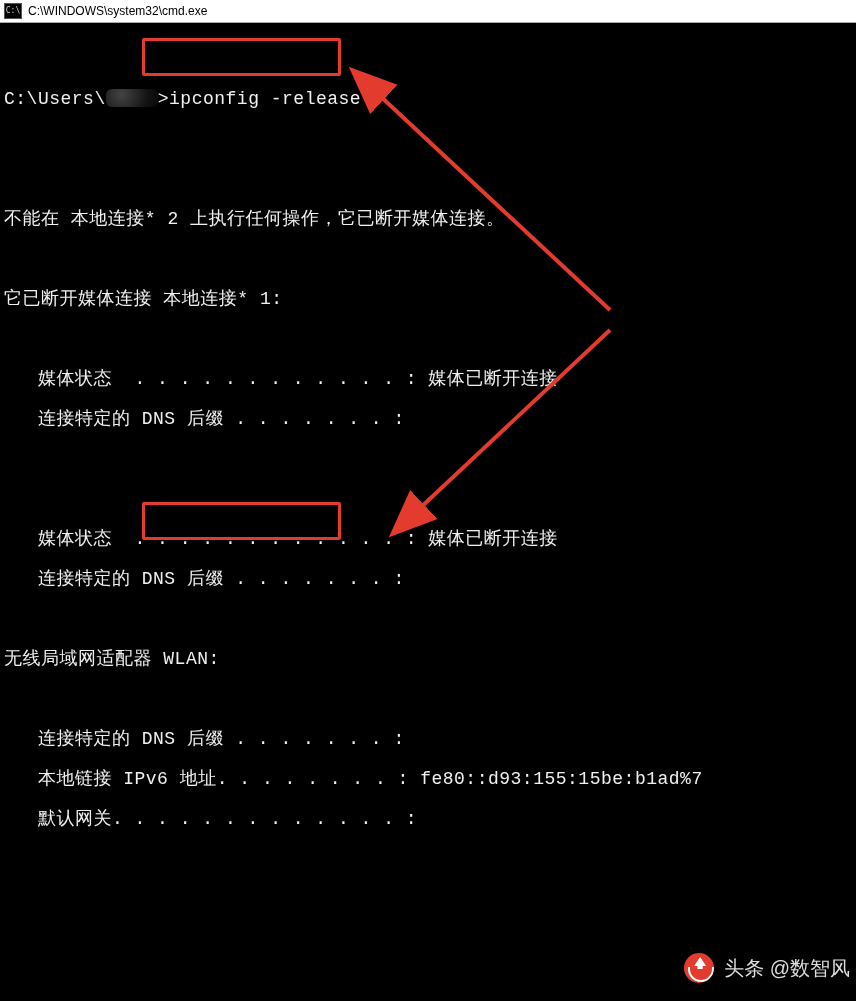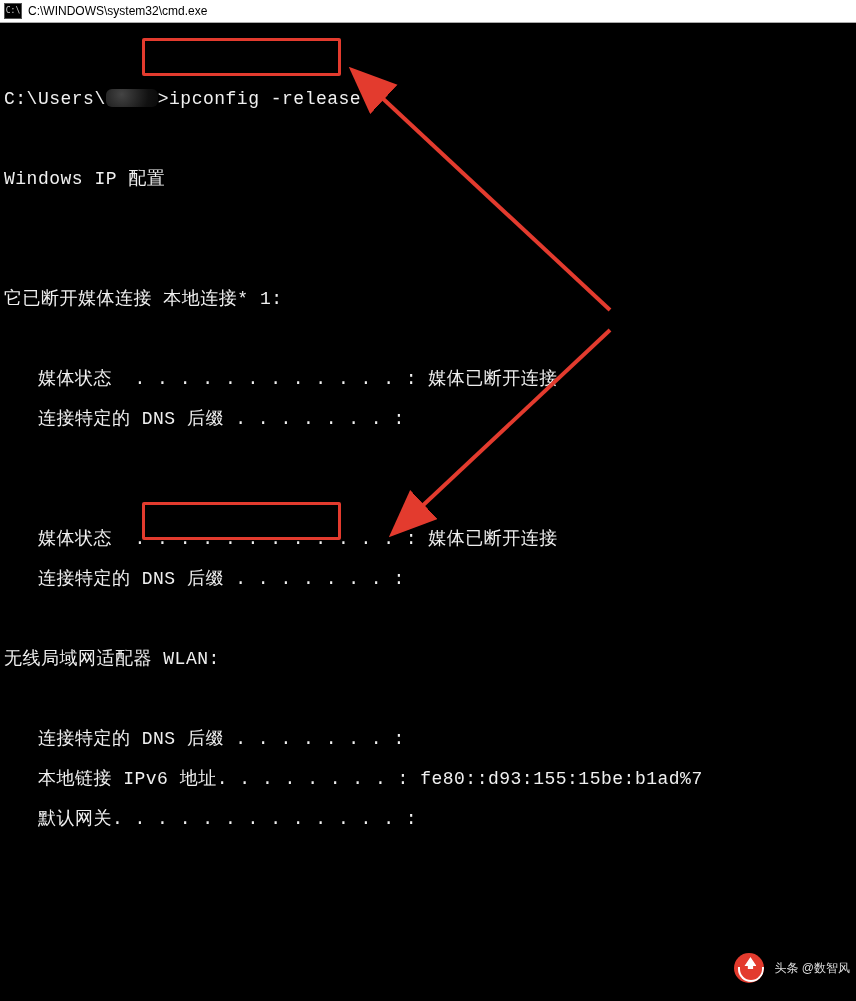--- a/index.html
+++ b/index.html
@@ -82,21 +82,21 @@
 
   
   .watermark {
     position: absolute;
     right: 6px;
     bottom: 18px;
     display: flex;
     align-items: center;
     font-family: "Microsoft YaHei","Segoe UI",sans-serif;
     color: #ddd;
-    font-size: 12px;
+    font-size: 20px;
     text-align: right;
   }
   .watermark .logo {
     width: 30px; height: 30px;
     border-radius: 50%;
     background: #e33b2e;
     margin-right: 10px;
     position: relative;
     overflow: hidden;
   }
@@ -125,22 +125,22 @@
   <span class="icon">
       <span>C:\</span>
     </span>
   <span>C:\WINDOWS\system32\cmd.exe</span>
 </div>
 
 <div class="terminal">
 <div class="section-gap"></div>
 <div><span>C:\Users\</span><span class="mask"></span><span>&gt;</span><span>ipconfig -release</span></div>
 <div class="section-gap"></div>
-<div>Windows IP 配置</div>
 <div class="section-gap"></div>
+<div>不能在 本地连接* 2 上执行任何操作，它已断开媒体连接。</div>
 <div class="section-gap"></div>
 <div>它已断开媒体连接 本地连接* 1:</div>
 <div class="section-gap"></div>
 <div>   媒体状态  . . . . . . . . . . . . : 媒体已断开连接</div>
 <div>   连接特定的 DNS 后缀 . . . . . . . :</div>
 <div class="section-gap"></div>
 <div class="section-gap"></div>
 <div>   媒体状态  . . . . . . . . . . . . : 媒体已断开连接</div>
 <div>   连接特定的 DNS 后缀 . . . . . . . :</div>
 <div class="section-gap"></div>

